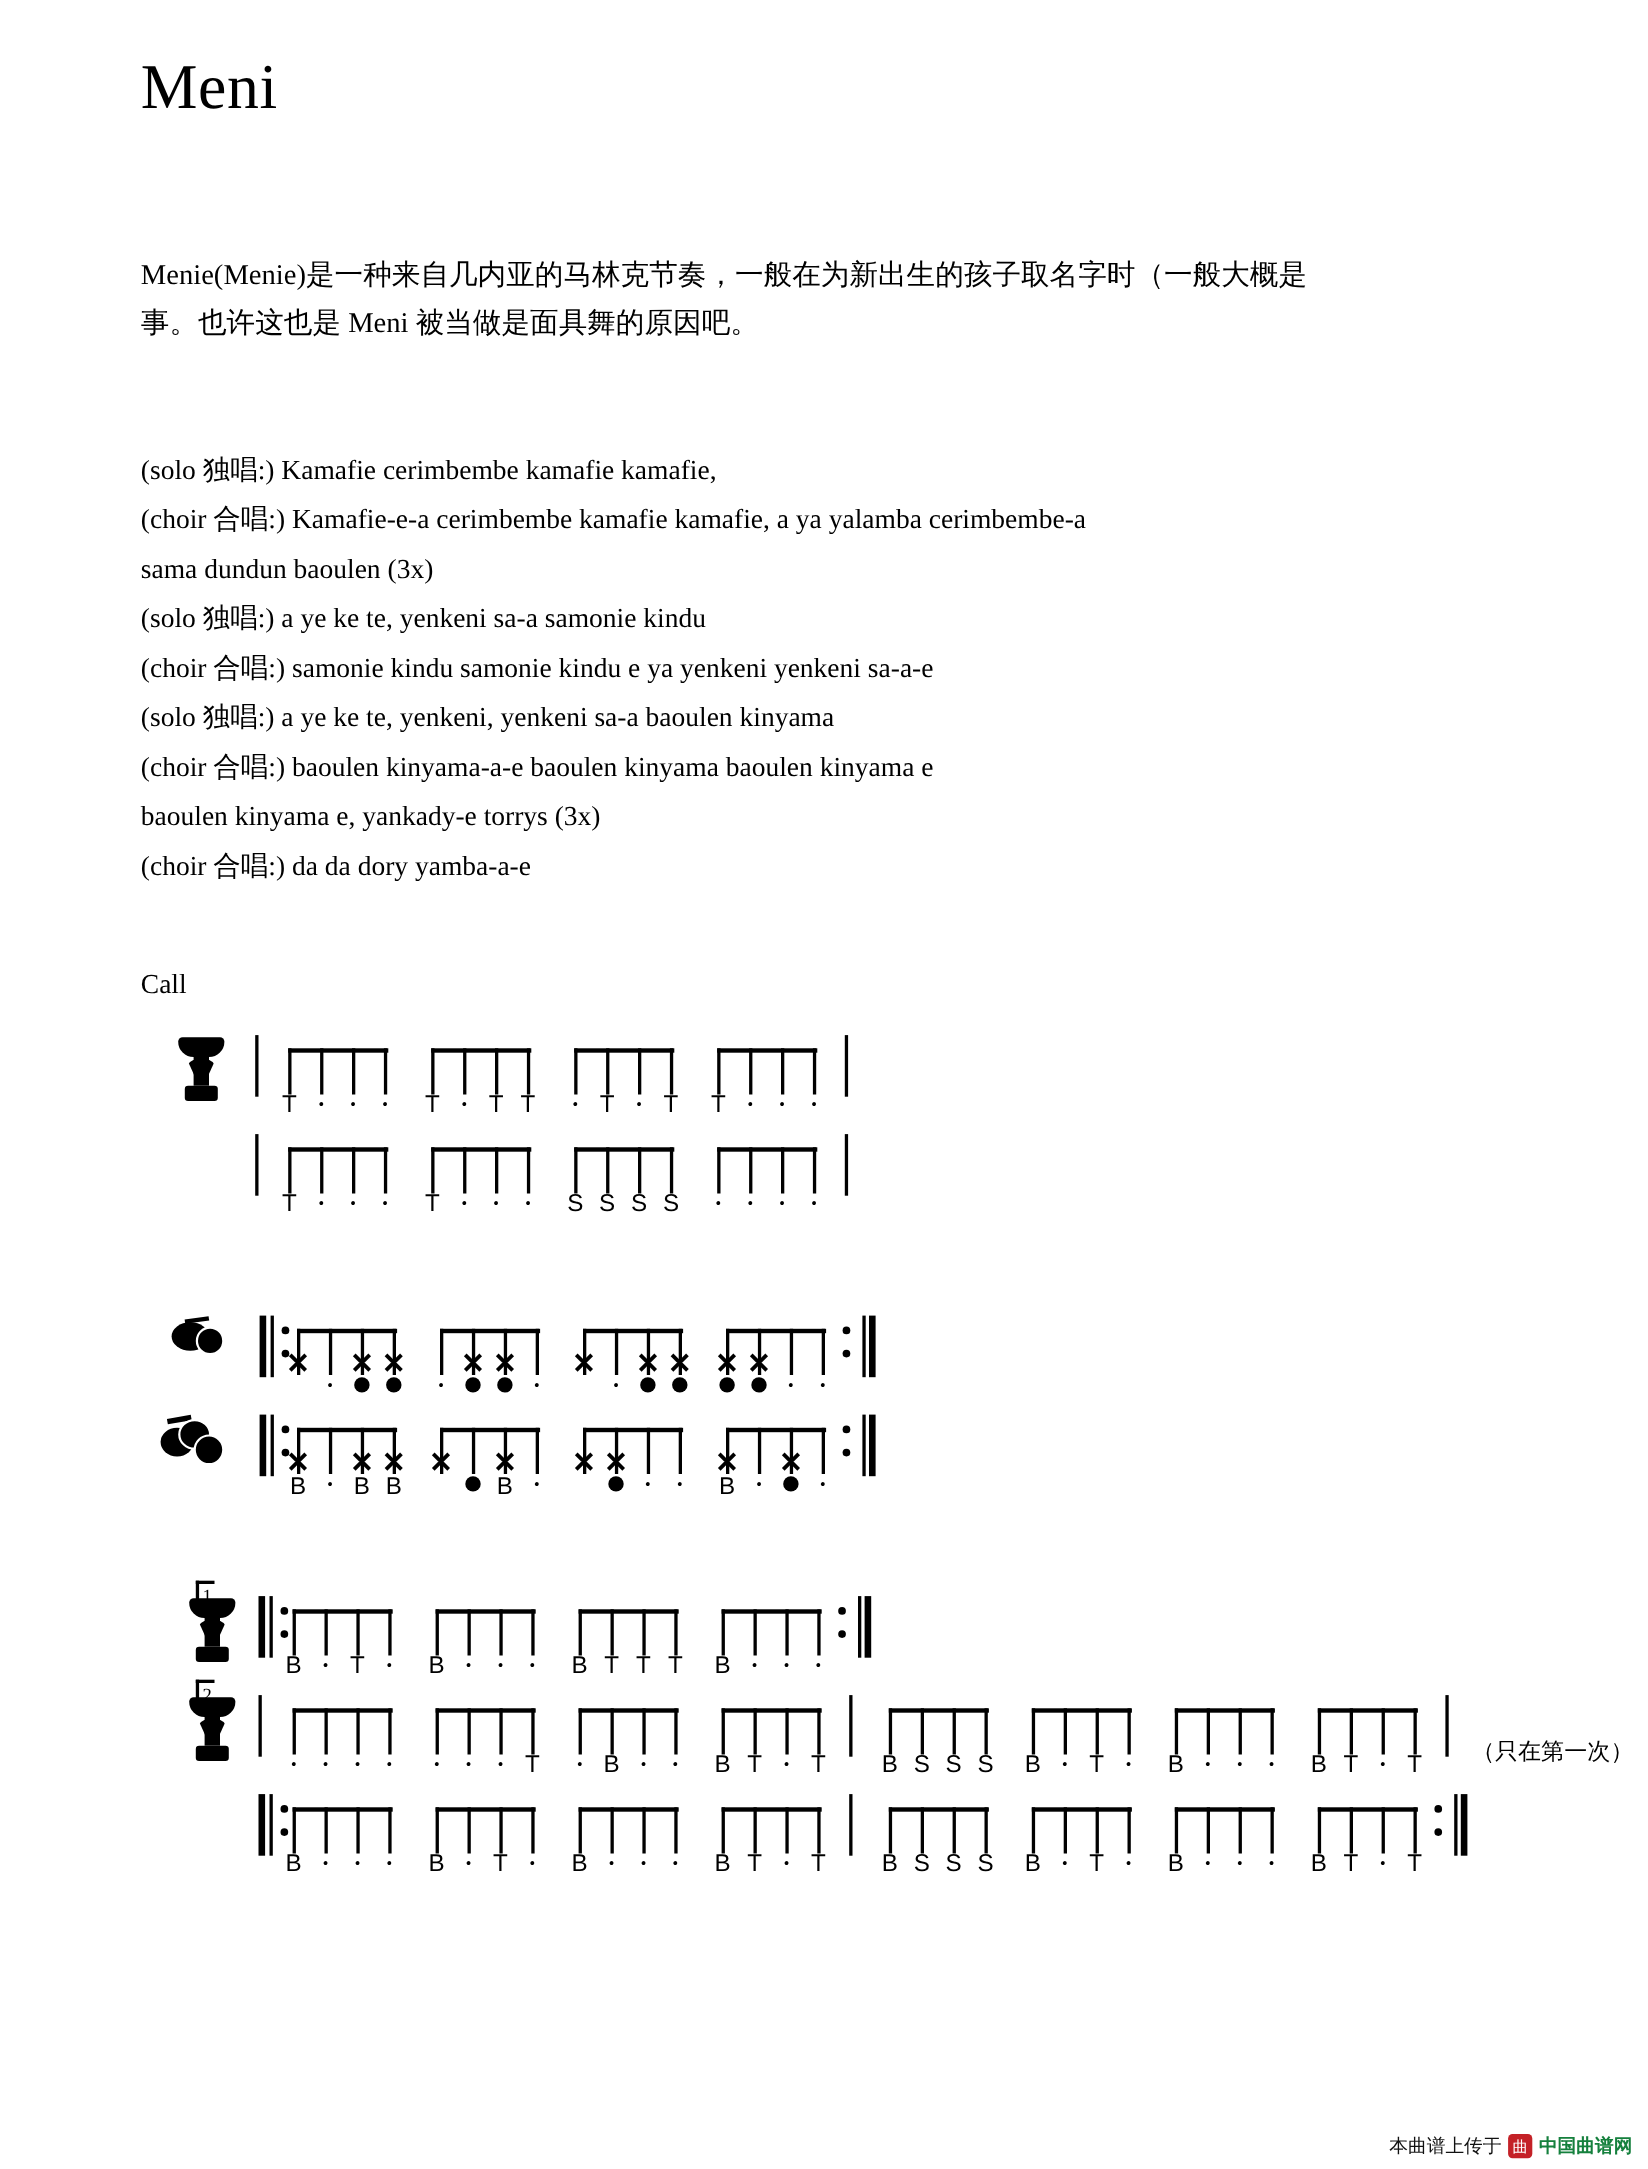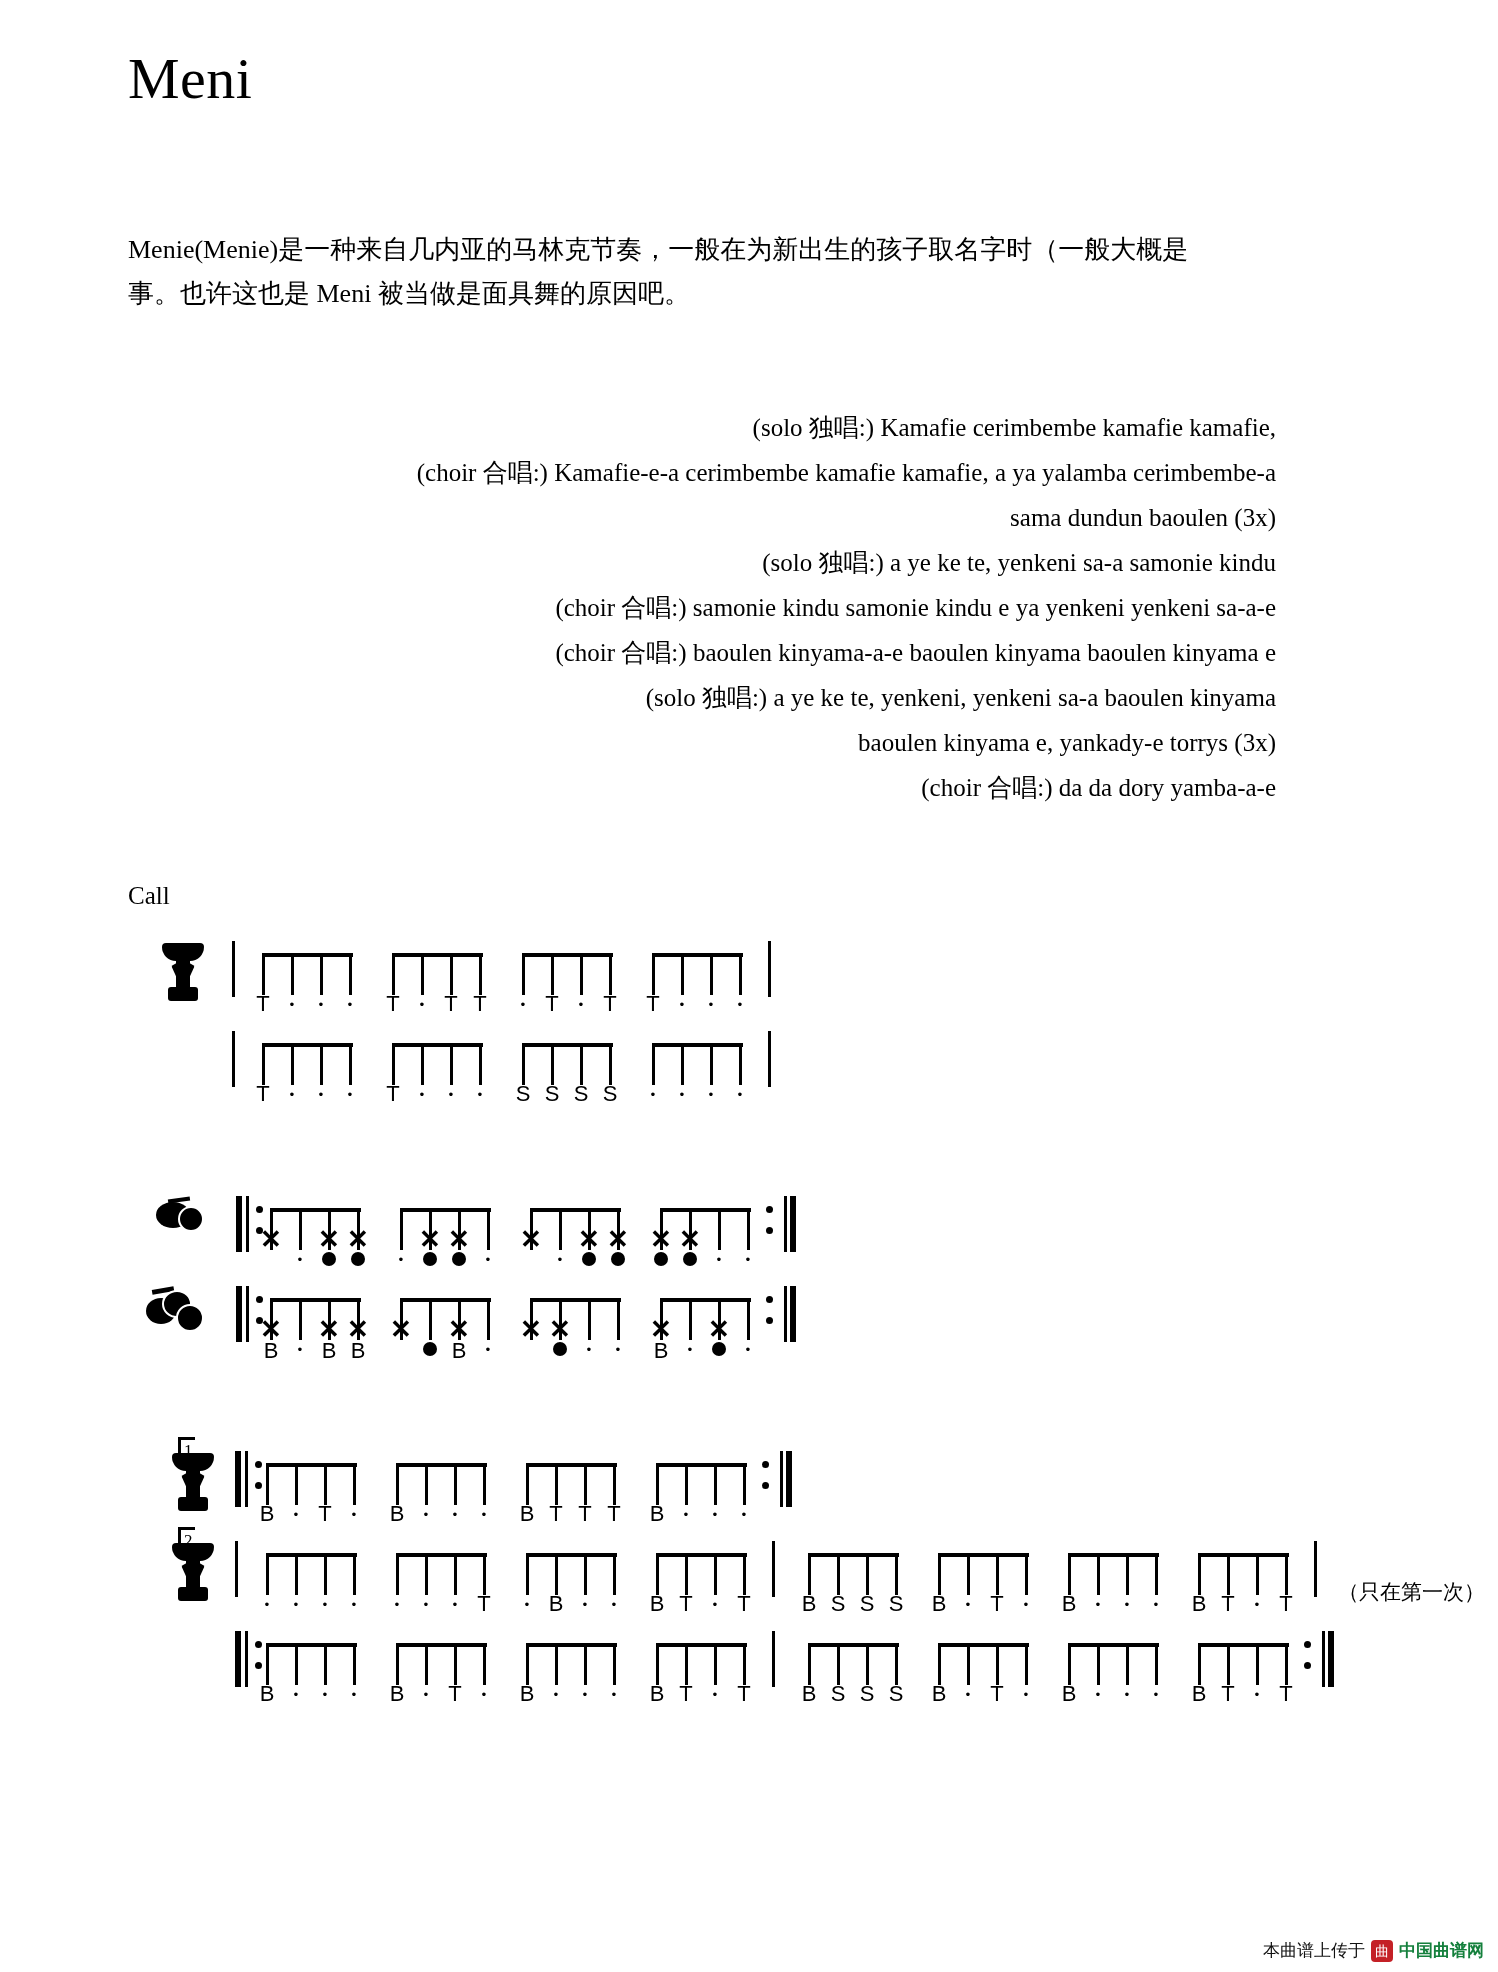--- a/index.html
+++ b/index.html
@@ -42,24 +42,24 @@
     width: 1180px;
     font-size: 26px;
     line-height: 44px;
     text-align: left;
   }
   .intro p { margin: 0; }
 
   
   .lyrics {
     position: absolute;
-    left: 116px;
+    left: 128px;
     top: 405px;
     width: 1160px;
-    text-align: right;
+    text-align: left;
     font-size: 25px;
     line-height: 45px;
   }
   .lyrics .lyr-line { white-space: nowrap; }
 
   
   .label-call {
     position: absolute;
     font-size: 25px;
     white-space: nowrap;
@@ -294,22 +294,22 @@
     <p>Menie(Menie)是一种来自几内亚的马林克节奏，一般在为新出生的孩子取名字时（一般大概是</p>
     <p>事。也许这也是 Meni 被当做是面具舞的原因吧。</p>
   </div>
 
   <div class="lyrics">
     <div class="lyr-line">(solo  独唱:) Kamafie cerimbembe kamafie kamafie,</div>
     <div class="lyr-line">(choir  合唱:) Kamafie-e-a cerimbembe kamafie kamafie, a ya yalamba cerimbembe-a</div>
     <div class="lyr-line">sama dundun baoulen (3x)</div>
     <div class="lyr-line">(solo  独唱:) a ye ke te, yenkeni sa-a samonie kindu</div>
     <div class="lyr-line">(choir  合唱:) samonie kindu samonie kindu e ya yenkeni yenkeni sa-a-e</div>
+    <div class="lyr-line">(solo  独唱:) a ye ke te, yenkeni, yenkeni sa-a baoulen kinyama</div>
     <div class="lyr-line">(choir  合唱:) baoulen kinyama-a-e baoulen kinyama baoulen kinyama e</div>
-    <div class="lyr-line">(solo  独唱:) a ye ke te, yenkeni, yenkeni sa-a baoulen kinyama</div>
     <div class="lyr-line">baoulen kinyama e, yankady-e torrys (3x)</div>
     <div class="lyr-line">(choir  合唱:) da da dory yamba-a-e</div>
   </div>
 
   <div class="label-call" style="left:128px; top:882px;">Call</div>
 
   <div id="score-layer">
       <div class="staff" style="left: 0px; top: 935px; width: 1498px;">
         <div class="instr" style="left: 150px;"><span class="djembe"><span class="head"></span><span class="waist"></span><span class="neck"></span><span class="foot"></span></span></div>
         <div class="barline" style="left: 232px; top: 6px; height: 56px;"></div>

